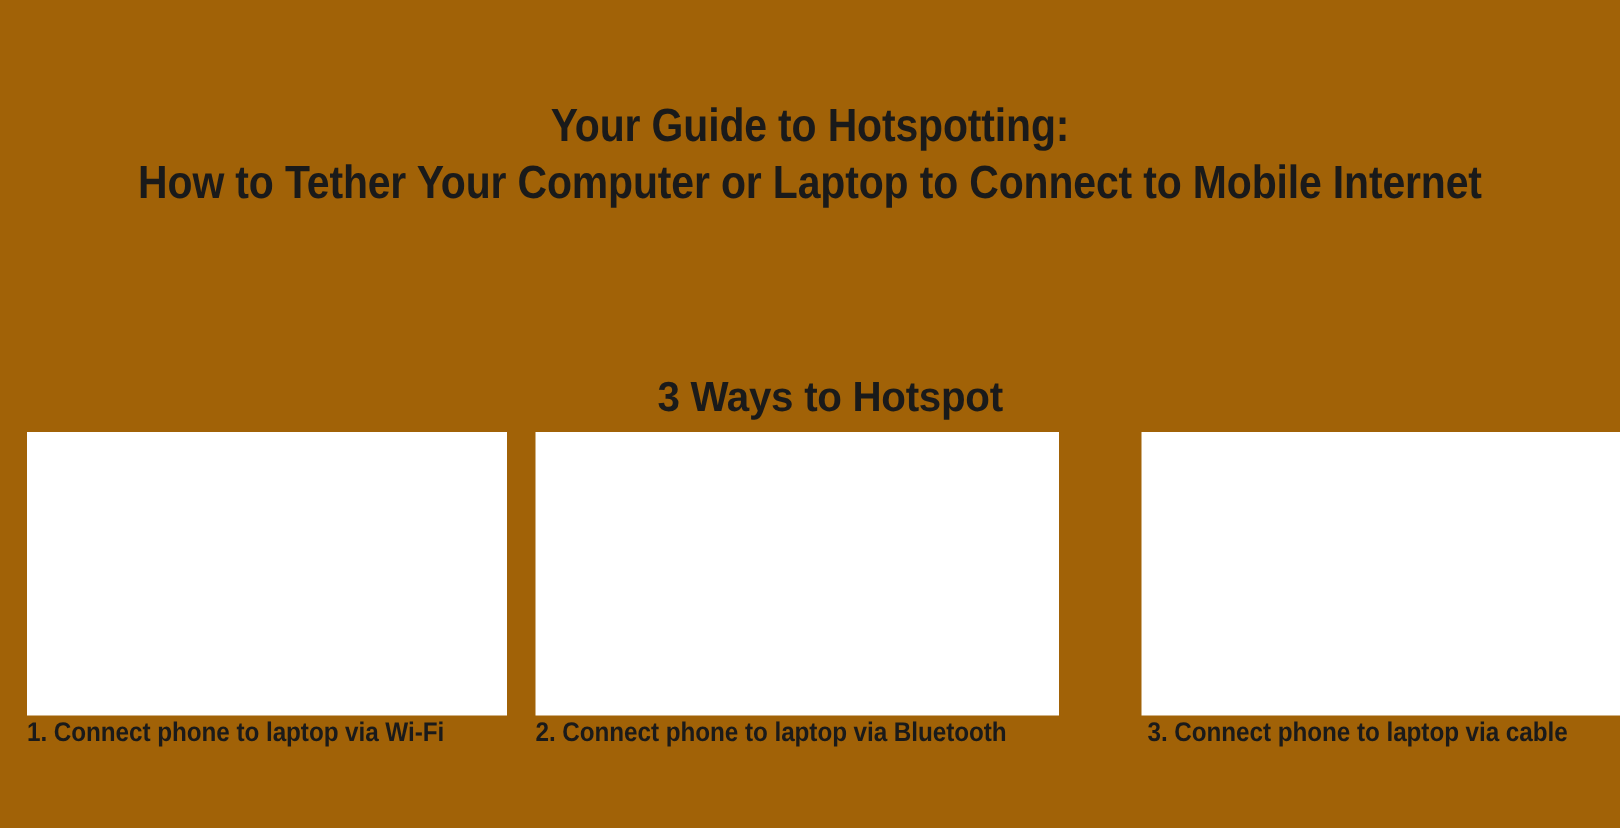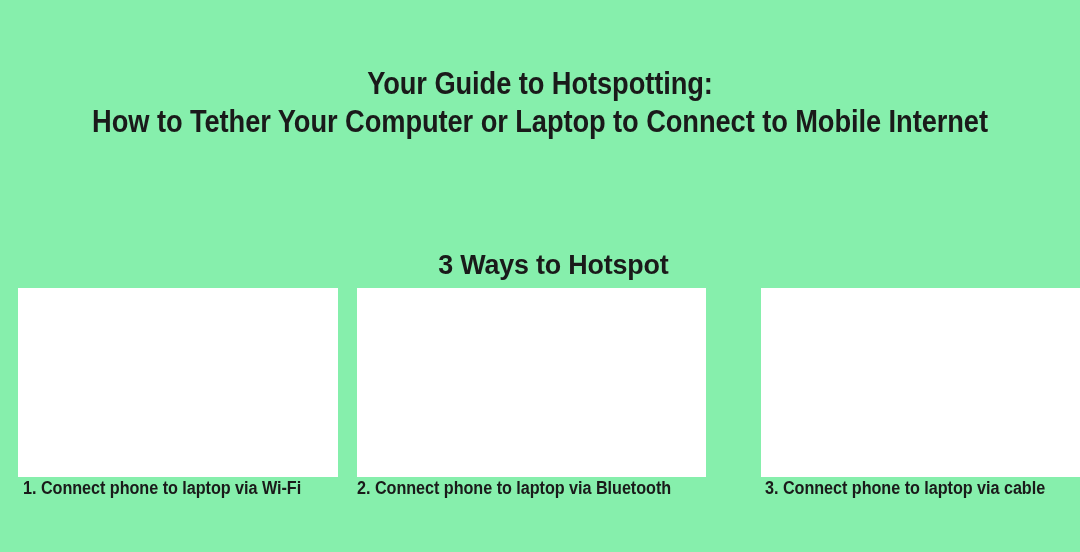--- a/index.html
+++ b/index.html
@@ -12,21 +12,21 @@
   body {
     font-family: "Liberation Sans", sans-serif;
     color: #1a1a1a;
     -webkit-font-smoothing: antialiased;
   }
 
   .page {
     position: relative;
     width: 1080px;
     height: 552px;
-    background: #86efac;
+    background: #a16207;
     overflow: hidden;
     margin: 0 auto;
   }
 
   
   .article-title {
     position: absolute;
     left: 0;
     top: 44px;
     width: 1080px;
@@ -77,21 +77,21 @@
 
   .method {
     flex: 1 1 0;
     height: 100%;
     display: flex;
     flex-direction: column;
     justify-content: flex-end;
     box-sizing: border-box;
   }
 
-  .method-1 { padding-left: 18px;  align-items: center; }
+  .method-1 { padding-left: 18px;  align-items: flex-start; }
   .method-2 { padding-left: 19px;  align-items: flex-start; }
   .method-3 { padding-left: 55px;  align-items: center; }
 
   
   .method-figure {
     width: 100%;
     flex: 1 1 auto;
     background: #ffffff;
     min-height: 0;
   }

